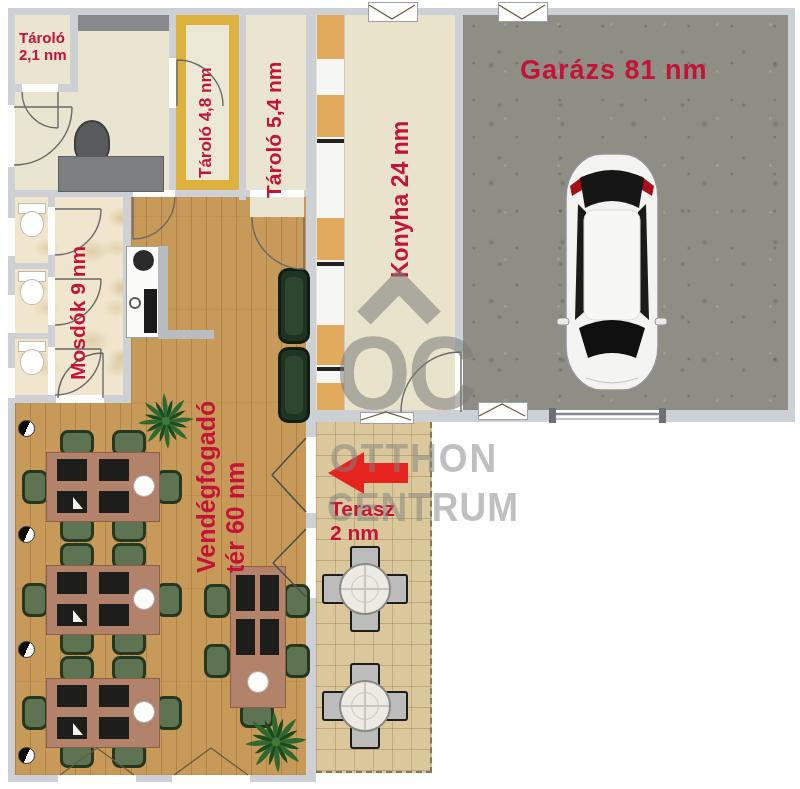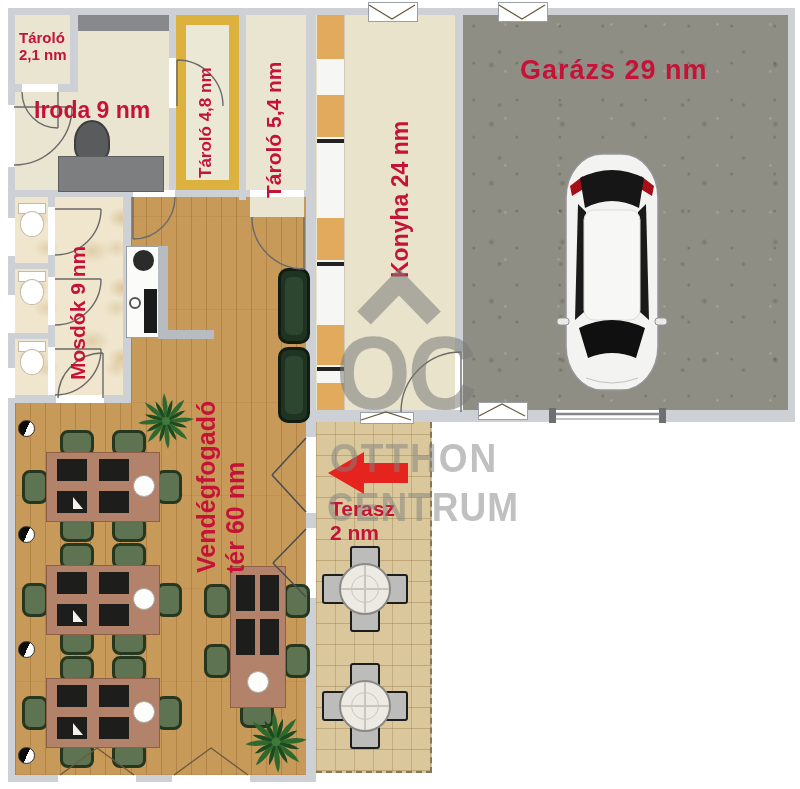--- a/index.html
+++ b/index.html
@@ -334,25 +334,24 @@
     </g>
   </svg>
 
   <div class="a" style="left:328px;top:452px;width:84px;height:42px;z-index:35;">
     <div class="a" style="left:0;top:0;width:0;height:0;border-top:21px solid transparent;border-bottom:21px solid transparent;border-right:36px solid #e52420;"></div>
     <div class="a" style="left:34px;top:11px;width:46px;height:20px;background:#e52420;"></div>
   </div>
 
   <div class="label" style="left:19px;top:30px;font-size:15px;">Tároló
 2,1 nm</div>
-  <div class="label" style="left:34px;top:98px;font-size:23px;">Iroda 9 nm</div>
   <div class="label vlabel" style="left:196px;top:38px;height:140px;font-size:17px;">Tároló 4,8 nm</div>
   <div class="label vlabel" style="left:262px;top:28px;height:170px;font-size:21px;">Tároló 5,4 nm</div>
   <div class="label vlabel" style="left:388px;top:78px;height:200px;font-size:23px;">Konyha 24 nm</div>
-  <div class="label" style="left:520px;top:55px;font-size:27px;letter-spacing:1px;">Garázs 29 nm</div>
+  <div class="label" style="left:520px;top:55px;font-size:27px;letter-spacing:1px;">Garázs 81 nm</div>
   <div class="label vlabel" style="left:66px;top:240px;height:140px;font-size:21px;">Mosdók 9 nm</div>
   <div class="label vlabel" style="left:192px;top:368px;height:205px;font-size:25px;line-height:1.15;">Vendégfogadó
 tér 60 nm</div>
   <div class="label" style="left:330px;top:497px;font-size:21px;">Terasz
 2 nm</div>
 
   <div class="a" style="left:0;top:0;width:800px;height:789px;z-index:50;pointer-events:none;">
     <svg class="a" style="left:0;top:0;" width="800" height="789" viewBox="0 0 800 789">
       <polyline points="364,318 399,282 434,318" fill="none" stroke="rgba(122,124,121,.55)" stroke-width="19"></polyline>
     </svg>

